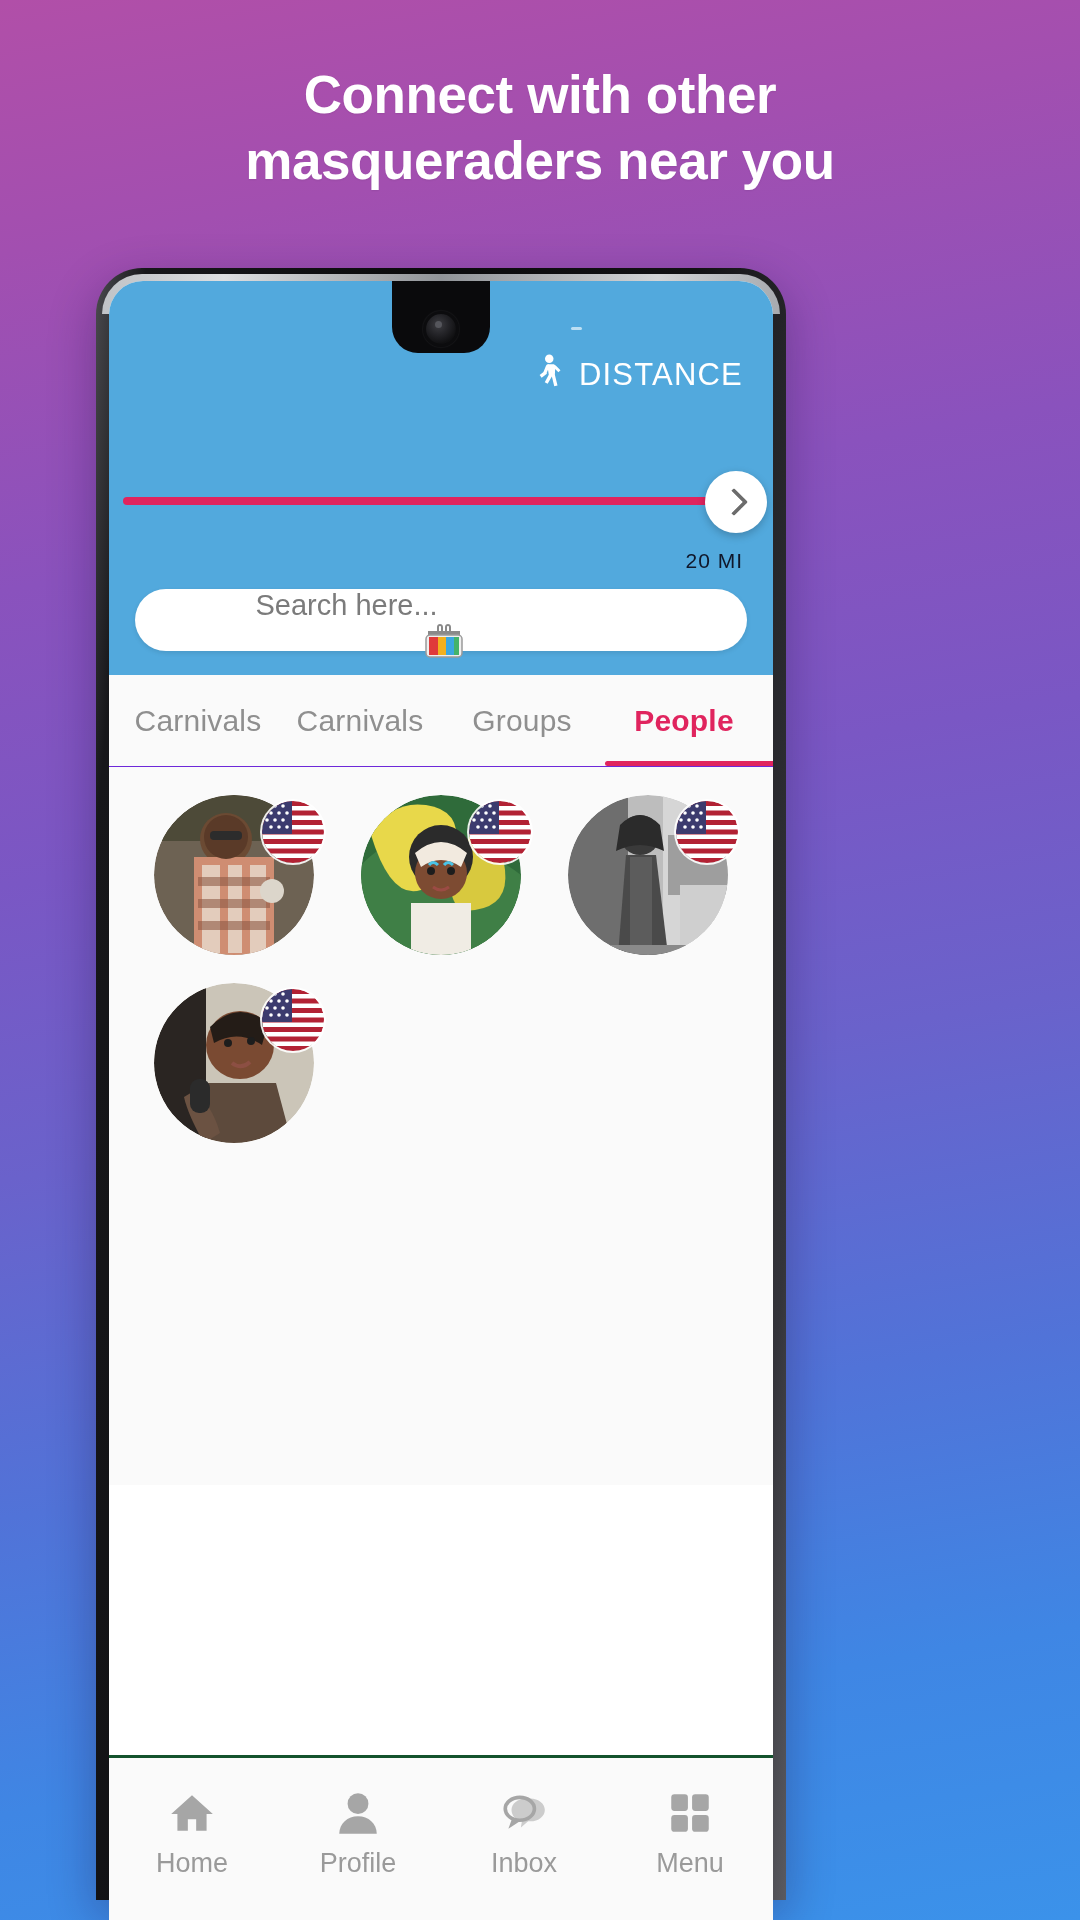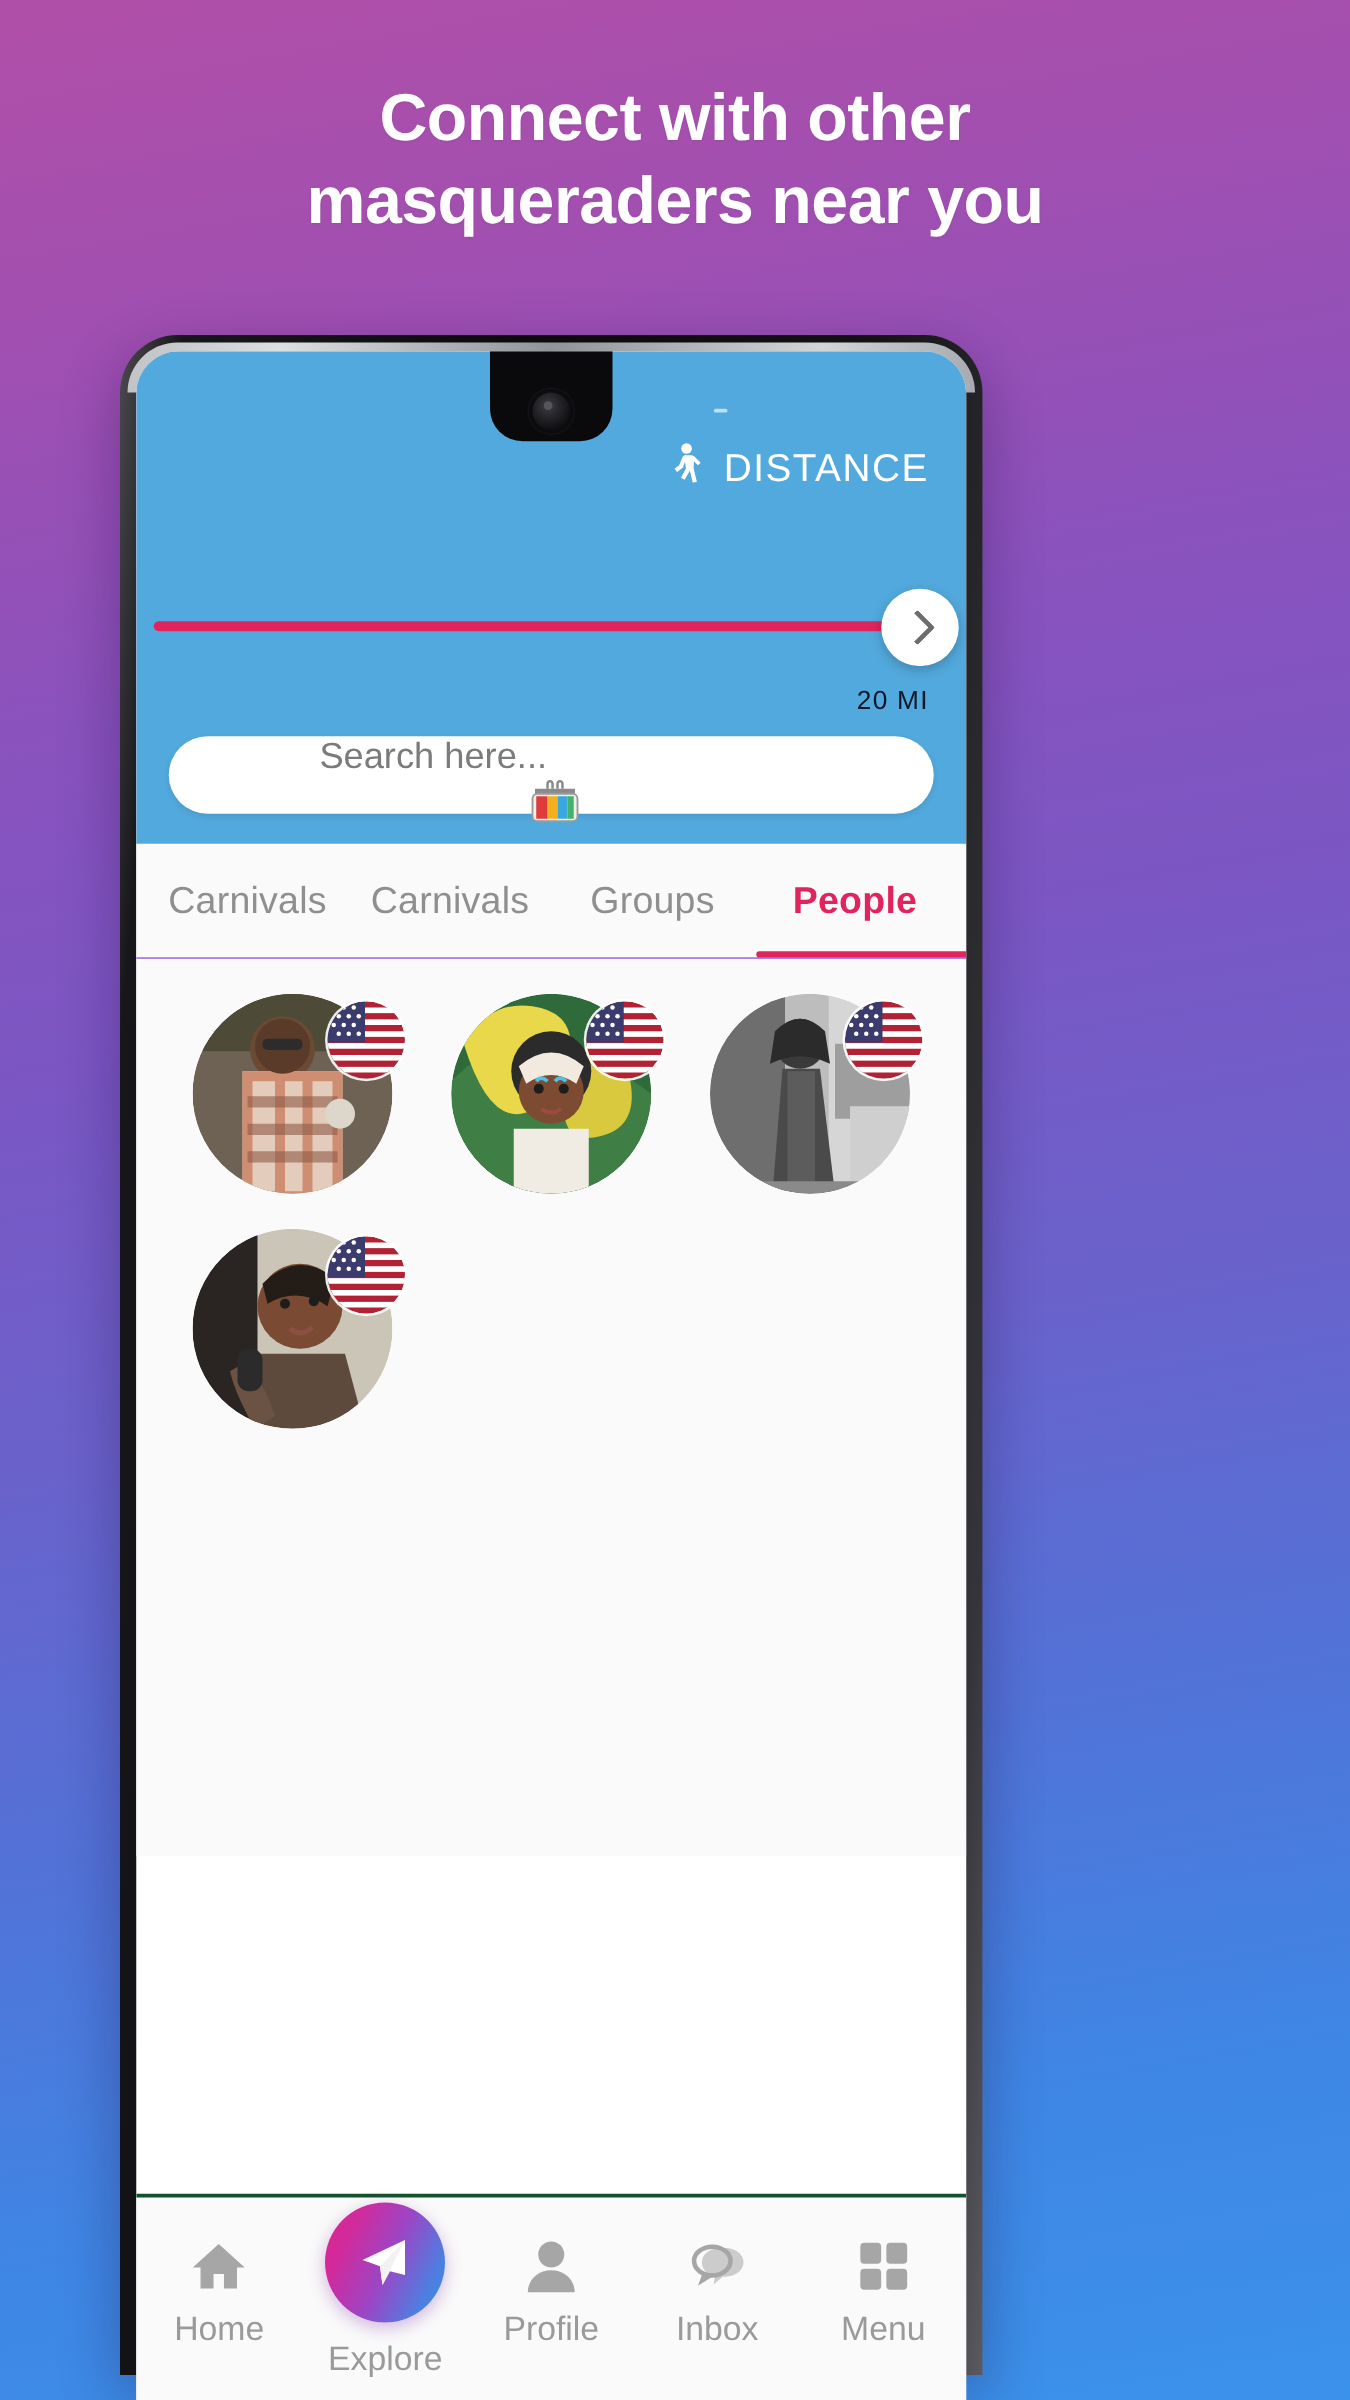--- a/index.html
+++ b/index.html
@@ -479,29 +479,20 @@
 
     <div class="botnav">
 
       <div class="nav-item">
         <svg class="nav-ico" viewBox="0 0 48 48">
           <path d="M24 7 4 25h6v16h10V30h8v11h10V25h6z" fill="#a6a6a6"></path>
         </svg>
         <span class="lbl">Home</span>
       </div>
 
-      <div class="nav-item explore">
-        <div class="explore-bubble">
-          <svg width="52" height="52" viewBox="0 0 52 52">
-            <path d="M42 8 8 24l14 5 2 15 6-11 12 3z" fill="#ffffff"></path>
-            <path d="M42 8 22 29l2 15z" fill="#f2f2f2"></path>
-          </svg>
-        </div>
-        <span class="lbl">Explore</span>
-      </div>
 
       <div class="nav-item">
         <svg class="nav-ico" viewBox="0 0 48 48">
           <circle cx="24" cy="15" r="10" fill="#a6a6a6"></circle>
           <path d="M6 44c0-10 8-17 18-17s18 7 18 17z" fill="#a6a6a6"></path>
         </svg>
         <span class="lbl">Profile</span>
       </div>
 
       <div class="nav-item">

